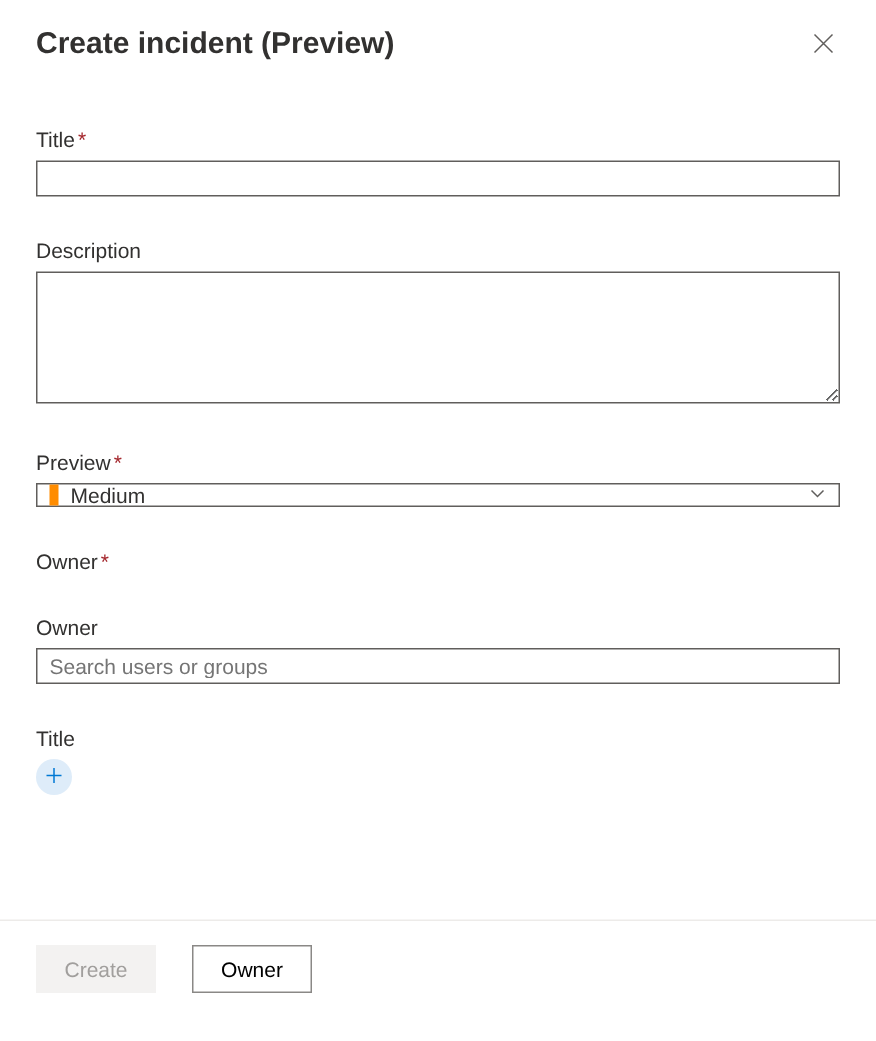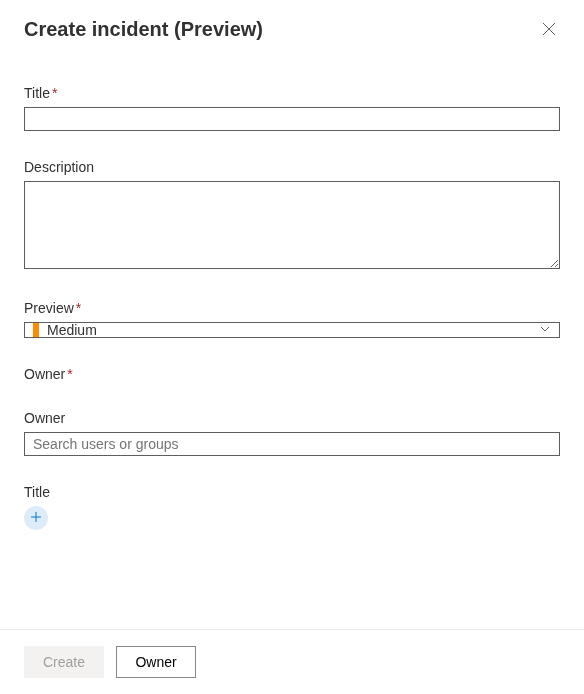--- a/index.html
+++ b/index.html
@@ -114,27 +114,27 @@
       border: none;
       display: flex;
       align-items: center;
       justify-content: center;
       cursor: pointer;
       color: #0078d4;
       margin-top: 6px;
     }
     .footer {
       position: absolute;
-      bottom: 0;
+      bottom: 16px;
       left: 0;
       right: 0;
       border-top: 1px solid #edebe9;
       padding: 16px 24px;
       display: flex;
-      gap: 12px;
+      gap: 24px;
       background: #fff;
     }
     .btn {
       min-width: 80px;
       height: 32px;
       padding: 0 16px;
       font-size: 14px;
       font-family: inherit;
       cursor: pointer;
       border: 1px solid #8a8886;

